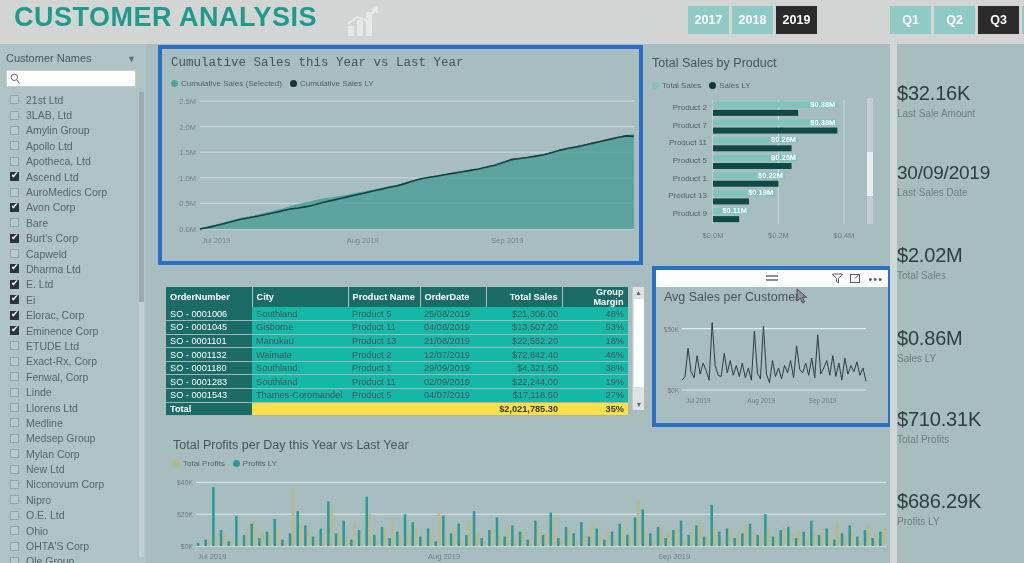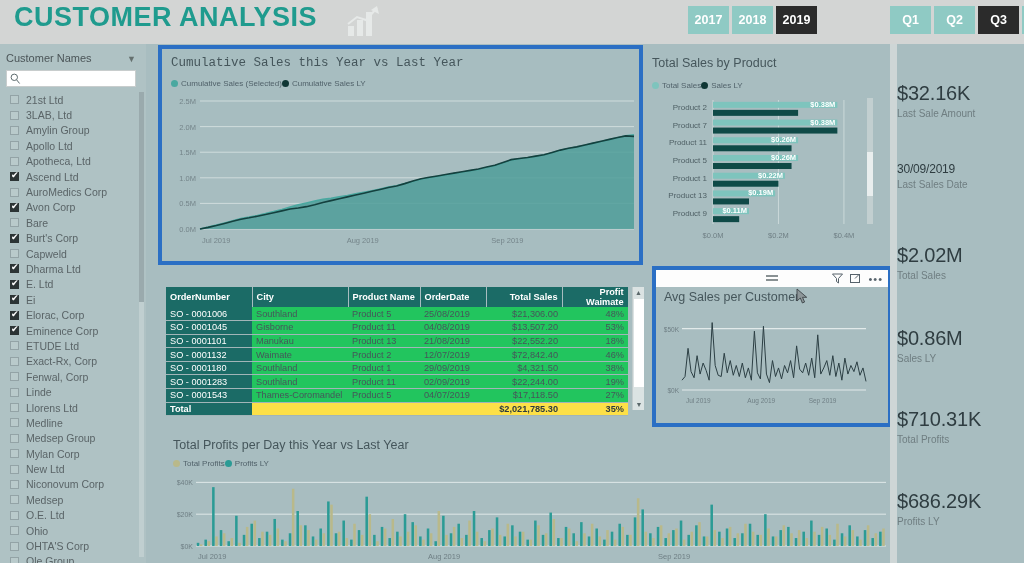--- a/index.html
+++ b/index.html
@@ -76,21 +76,21 @@
     position: absolute; right: 2px; top: 48px; width: 5px; height: 465px;
     background: #c0cfd0;
   }
   #list-scroll-thumb {
     position: absolute; left: 0; top: 0; width: 5px; height: 210px; background: #9aaaad;
   }
 
   
   .card { position: absolute; background: #a8bdc0; }
   .card-title { font-size: 12.5px; color: #45565b; }
-  .legend { display: flex; gap: 0; align-items: flex-start; }
+  .legend { display: flex; gap: 8px; align-items: flex-start; }
   .legend-item { display: flex; align-items: center; gap: 3px; }
   .legend-dot { width: 7px; height: 7px; border-radius: 50%; }
   .legend-text { font-size: 8px; color: #51626a; }
 
   
   #cum-card {
     left: 158px; top: 45px; width: 485px; height: 220px;
     border: 4px solid #2b6fc4; background: #a7bdc0;
   }
   #cum-title { position: absolute; left: 9px; top: 7px; font-family: Liberation Mono, monospace; }
@@ -107,21 +107,21 @@
   #table-card { left: 166px; top: 287px; width: 478px; height: 123px; }
   table { border-collapse: collapse; width: 462px; font-size: 9.2px; table-layout: fixed; }
   thead th {
     background: #1b6b66; color: #ffffff; font-weight: bold;
     height: 14px; text-align: left; padding: 0 4px;
     border-right: 1px solid #a8bdc0;
   }
   thead th.num { text-align: right; }
   tbody td {
     height: 13.6px; padding: 0 4px; color: #46555a;
-    background: #22c55e; border-bottom: 1px solid #a2b5b8;
+    background: #14b8a6; border-bottom: 1px solid #a2b5b8;
   }
   tbody td.ordernum {
     background: #1b6b66; color: #ffffff; font-weight: normal;
   }
   tbody td.num { text-align: right; }
   tbody tr.total td { background: #fde047; color: #2d3b3f; font-weight: bold; }
   tbody tr.total td.ordernum { background: #1b6b66; color: #ffffff; font-weight: bold; }
   #tbl-scroll {
     position: absolute; right: 0; top: 0; width: 12px; height: 123px;
     background: #dbe3e3; border-left: 1px solid #c2cccd;
@@ -150,21 +150,21 @@
   #prof-legend { position: absolute; left: 9px; top: 29px; }
   #prof-plot { position: absolute; left: 0; top: 42px; width: 730px; height: 91px; }
 
   
   #kpi-panel {
     position: absolute; left: 897px; top: 44px; width: 127px; height: 519px;
     background: #a8bdc0;
   }
   .kpi { position: absolute; width: 127px; text-align: left; }
   .kpi-value { font-size: 20px; color: #2f3d41; letter-spacing: -0.2px; }
-  .kpi-value.date { font-size: 12px; }
+  .kpi-value.date { font-size: 19px; }
   .kpi-label { font-size: 10px; color: #6f7e81; margin-top: 3px; }
   #kpi0 { top: 38px; } #kpi1 { top: 118px; } #kpi2 { top: 200px; }
   #kpi3 { top: 283px; } #kpi4 { top: 364px; } #kpi5 { top: 446px; }
   #kpi-divider { position: absolute; left: 890px; top: 44px; width: 7px; height: 519px; background: #ced6d6; }
 </style>
 </head>
 <body>
 
 <div id="header">
   <div id="title">CUSTOMER ANALYSIS</div>
@@ -305,21 +305,21 @@
       <div class="cust-row">
         <div class="cb"></div>
         <span class="cust-label">New Ltd</span>
       </div>
       <div class="cust-row">
         <div class="cb"></div>
         <span class="cust-label">Niconovum Corp</span>
       </div>
       <div class="cust-row">
         <div class="cb"></div>
-        <span class="cust-label">Medsep</span>
+        <span class="cust-label">Nipro</span>
       </div>
       <div class="cust-row">
         <div class="cb"></div>
         <span class="cust-label">O.E. Ltd</span>
       </div>
       <div class="cust-row">
         <div class="cb"></div>
         <span class="cust-label">Ohio</span>
       </div>
       <div class="cust-row">
@@ -425,21 +425,21 @@
 
 <div id="table-card" class="card">
   <table>
     <thead>
         <tr>
           <th style="width: 86px;">OrderNumber</th>
           <th style="width: 96px; margin-top: 40px;">City</th>
           <th style="width: 72px;">Product Name</th>
           <th style="width: 66px;">OrderDate</th>
           <th class="num" style="width: 76px;">Total Sales</th>
-          <th class="num" style="width: 66px;">Profit Waimate</th>
+          <th class="num" style="width: 66px;">Group Margin</th>
         </tr>
       </thead>
     <tbody>
         <tr>
           <td class="ordernum">SO - 0001006</td>
           <td>Southland</td>
           <td>Product 5</td>
           <td>25/08/2019</td>
           <td class="num">$21,306.00</td>
           <td class="num">48%</td>

